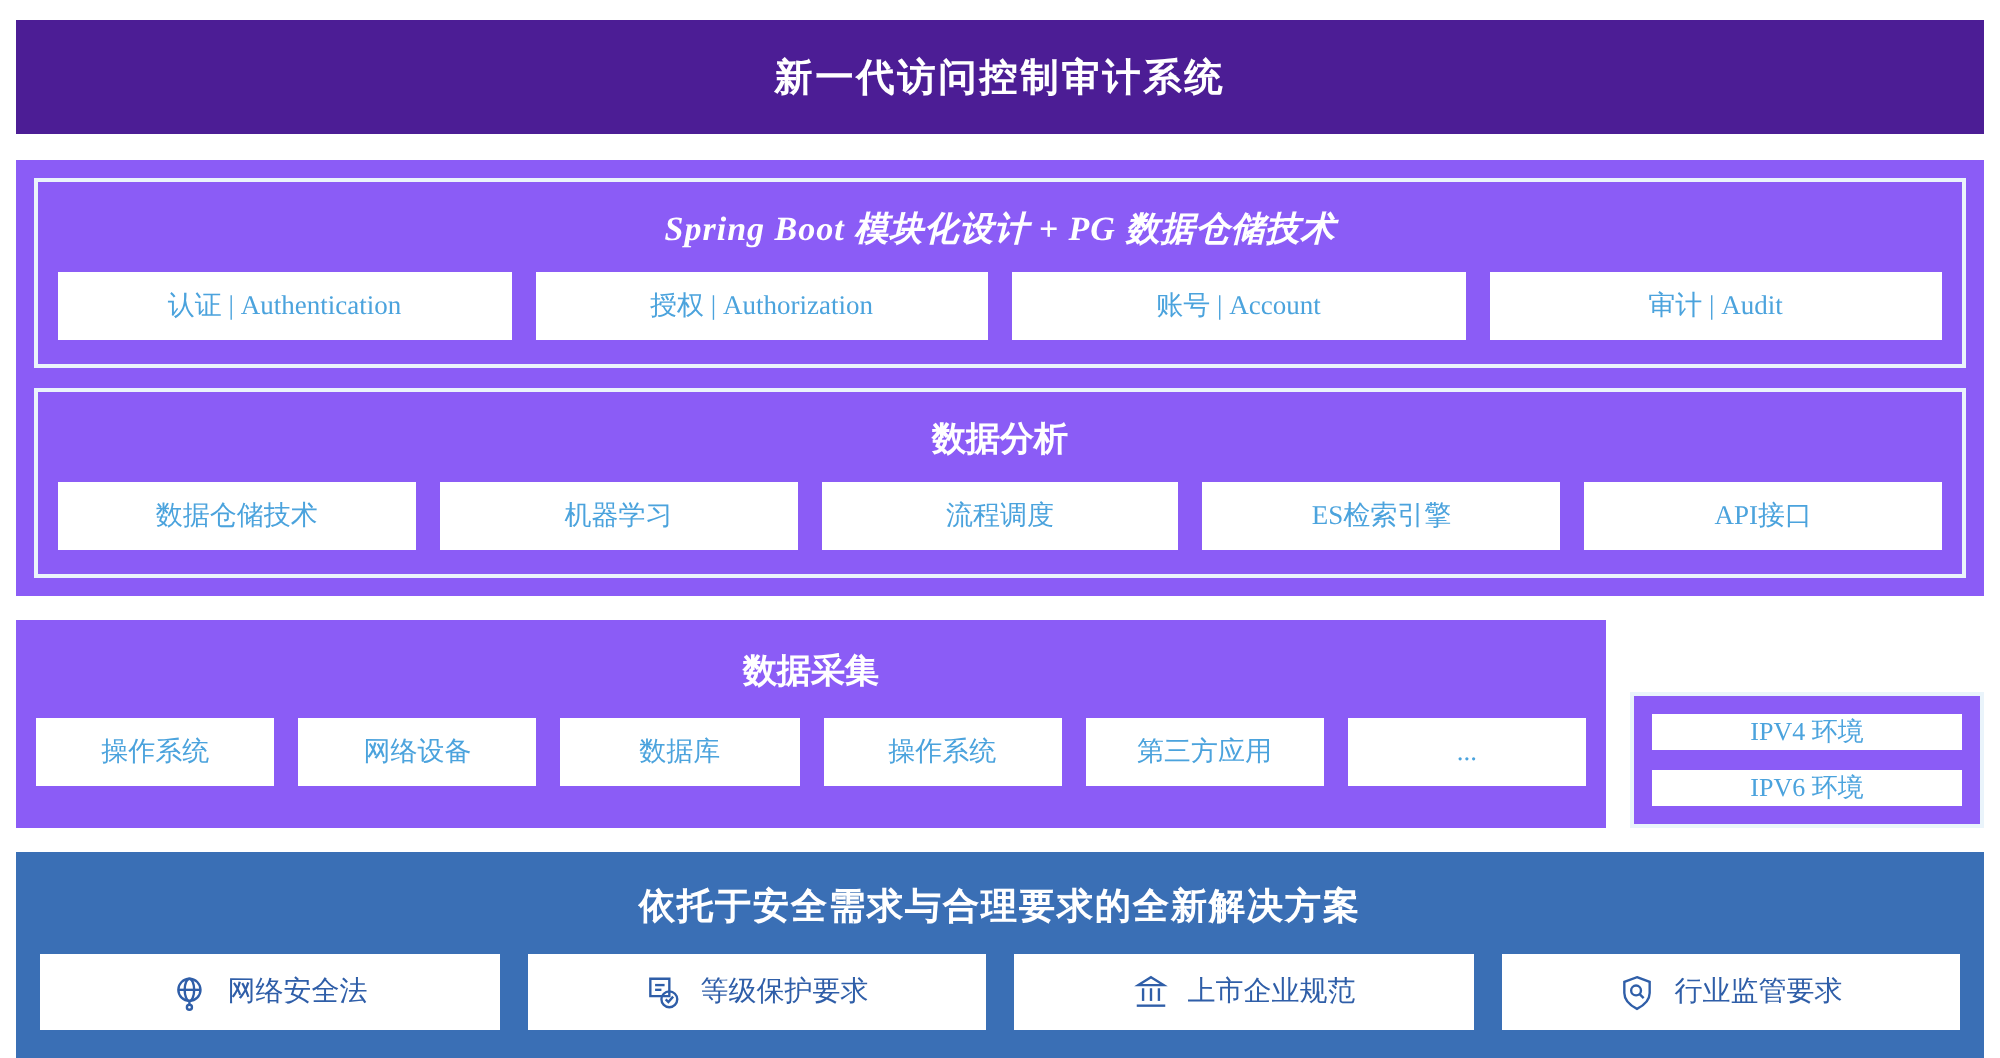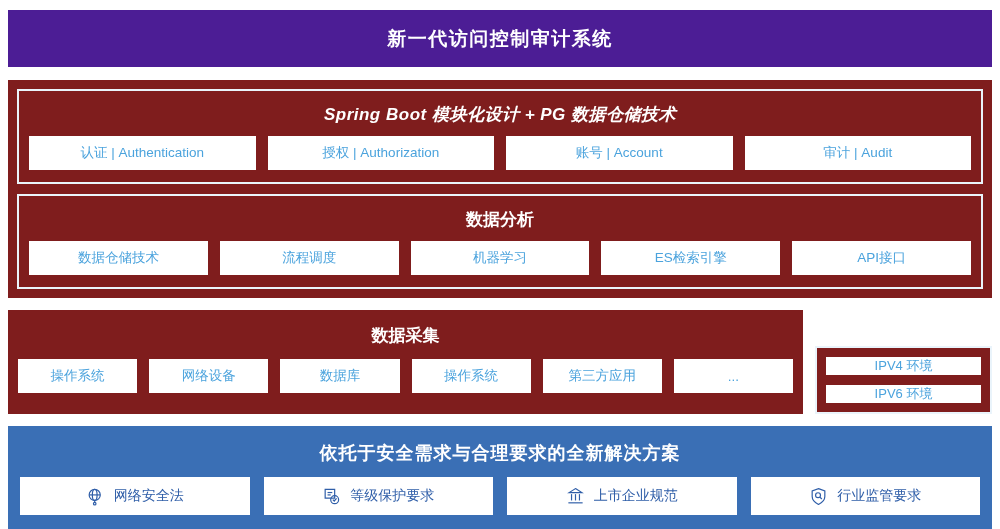--- a/index.html
+++ b/index.html
@@ -27,21 +27,21 @@
     justify-content: center;
   }
   .titlebar-text {
     color: #ffffff;
     font-size: 19px;
     font-weight: bold;
     letter-spacing: 1.5px;
   }
 
   
-  .panel-light { background: #7f1d1d; }
+  .panel-light { background: #8b5cf6; font-family: Liberation Serif, serif; }
   .panel-mid   { background: #3a6fb5; }
 
   .stack-top {
     margin-top: 13px;
     padding: 9px;
     display: flex;
     flex-direction: column;
     gap: 10px;
   }
 
@@ -140,22 +140,22 @@
         <div class="chip">授权 | Authorization</div>
         <div class="chip">账号 | Account</div>
         <div class="chip">审计 | Audit</div>
       </div>
     </div>
 
     <div class="inner">
       <div class="inner-title">数据分析</div>
       <div class="chip-row">
         <div class="chip">数据仓储技术</div>
+        <div class="chip">机器学习</div>
         <div class="chip">流程调度</div>
-        <div class="chip">机器学习</div>
         <div class="chip">ES检索引擎</div>
         <div class="chip">API接口</div>
       </div>
     </div>
 
   </div>
 
   <div class="collect-row">
 
     <div class="panel-light collect-main">

